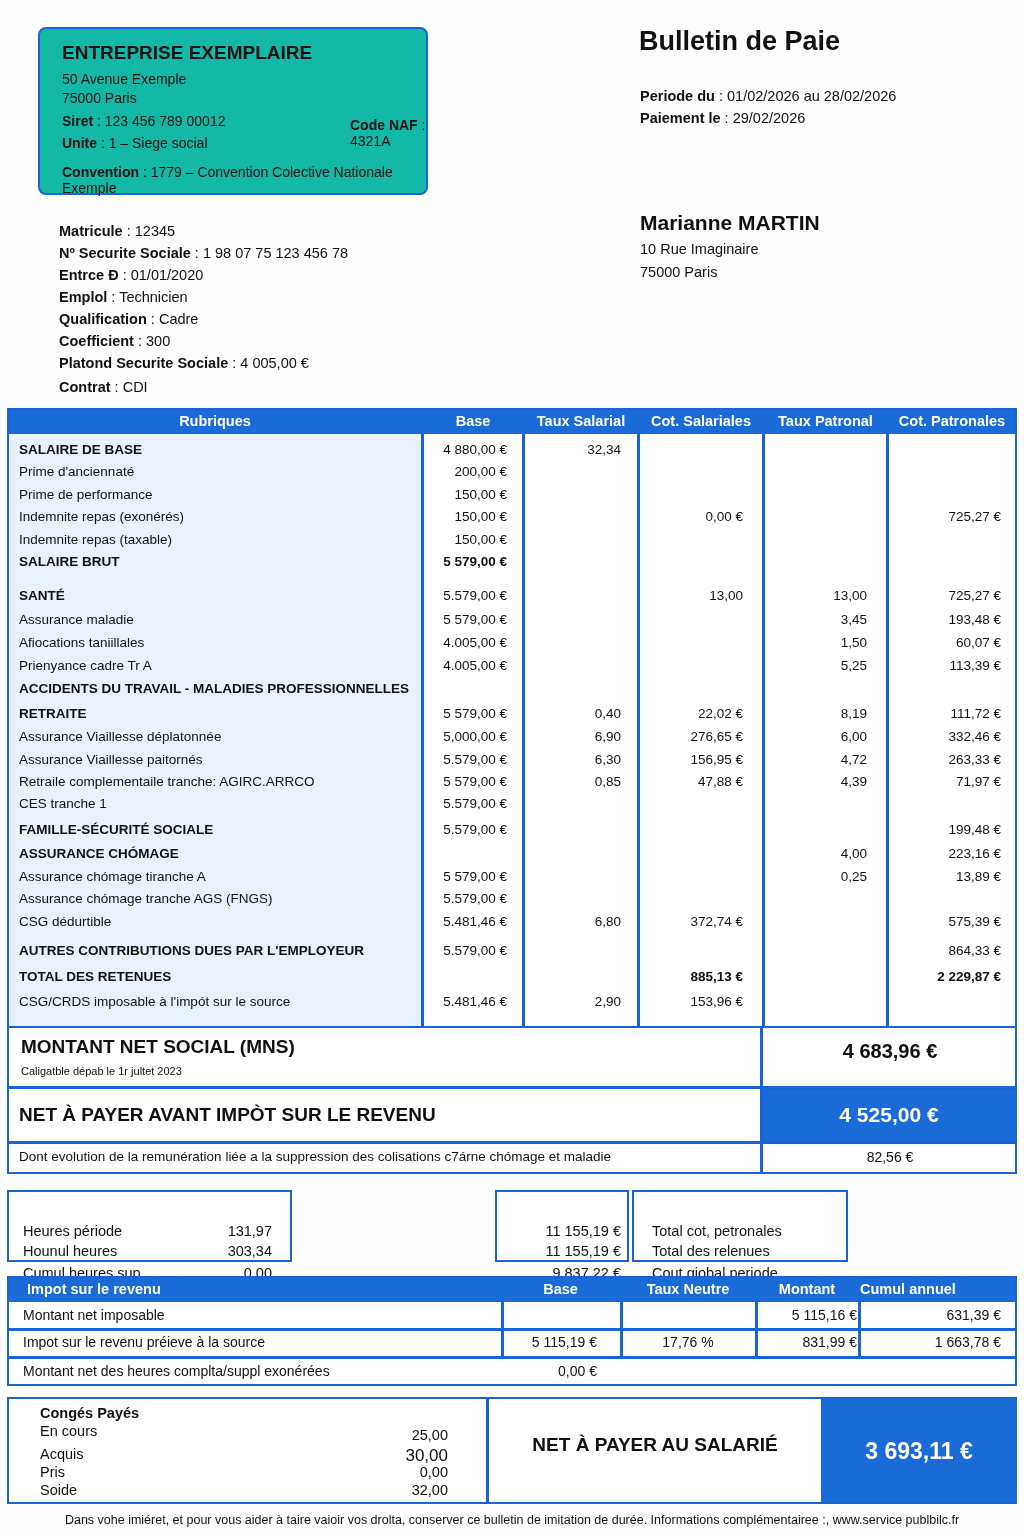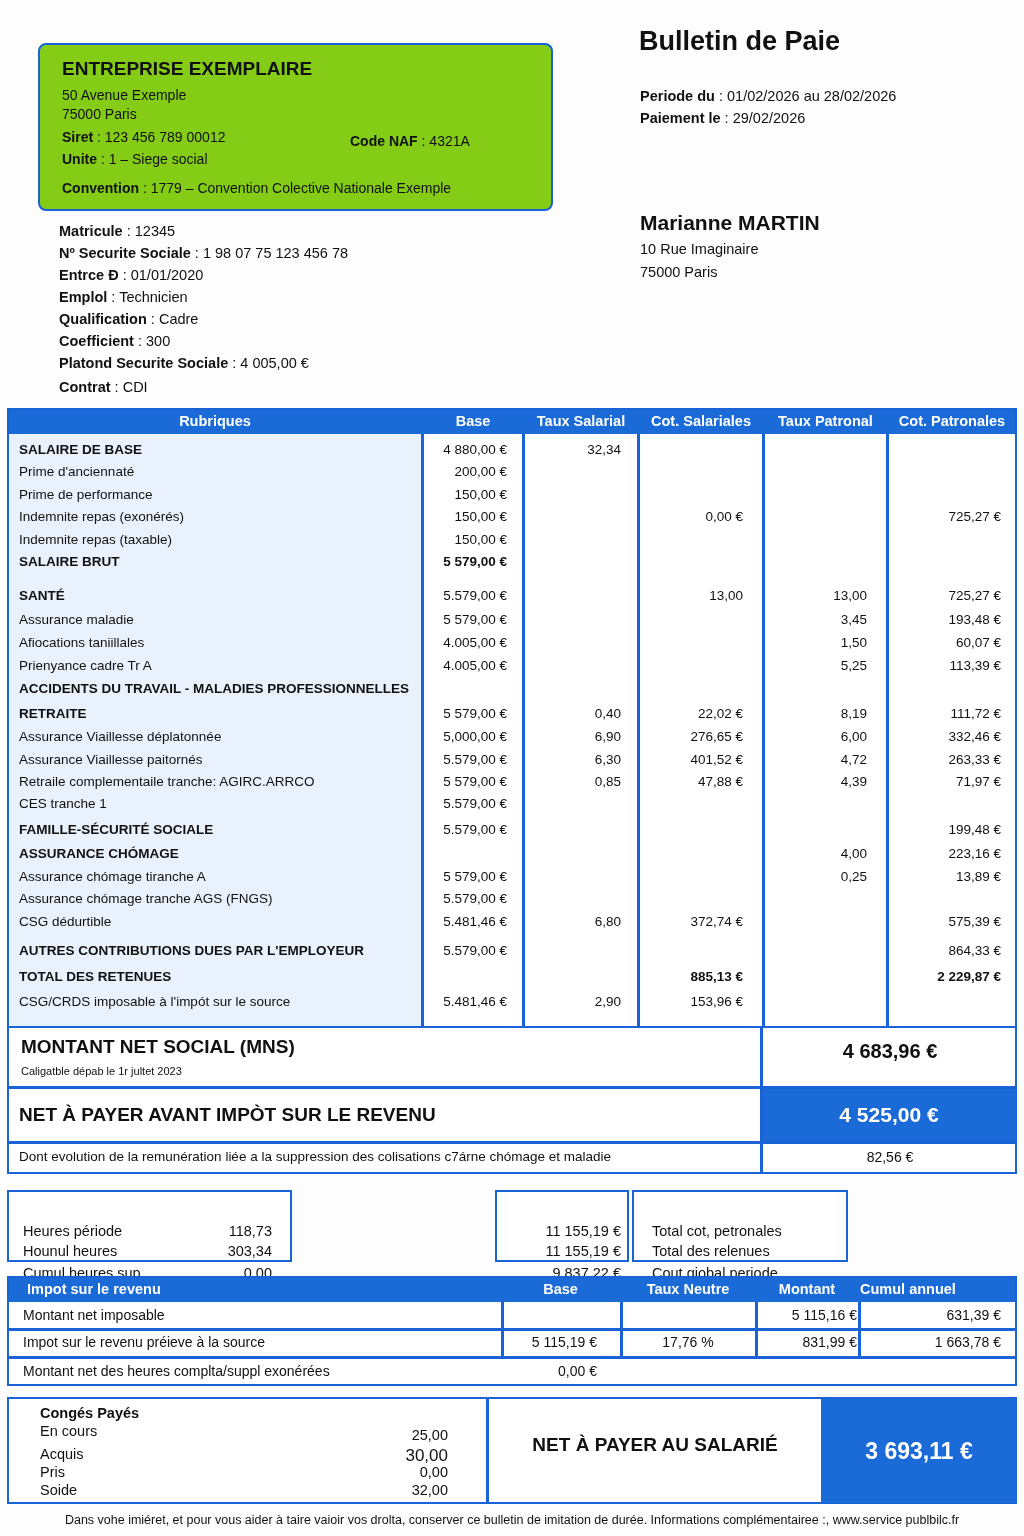--- a/index.html
+++ b/index.html
@@ -1,21 +1,21 @@
 <!DOCTYPE html>
 <html><head>
 <meta charset="utf-8">
 <style>
   * { box-sizing: border-box; margin: 0; padding: 0; }
   html, body { width: 1024px; height: 1536px; background: #fdfdfd; overflow: hidden; }
   body { font-family: "Liberation Sans", sans-serif; color: #111; position: relative; }
   .abs { position: absolute; }
 
   
-  .company-box { left: 38px; top: 27px; width: 515px; height: 168px; border: 2.5px solid #1a63d6; border-radius: 8px; background: #84cc16; margin-top: 16px; }
+  .company-box { left: 38px; top: 27px; width: 390px; height: 168px; border: 2.5px solid #1a63d6; border-radius: 8px; background: #14b8a6; }
   .company-name { position: absolute; left: 22px; top: 13px; font-size: 19px; font-weight: bold; }
   .company-line { position: absolute; left: 22px; font-size: 14px; }
   .b { font-weight: bold; }
 
   .doc-title { left: 639px; top: 26px; font-size: 27px; font-weight: bold; }
   .meta-line { left: 640px; font-size: 14.5px; }
 
   .emp-line { left: 59px; font-size: 14.5px; }
   .emp-name { left: 640px; top: 211px; font-size: 21px; font-weight: bold; }
   .emp-addr { left: 640px; font-size: 14.5px; }
@@ -201,21 +201,21 @@
         <div class="v base">5,000,00 €</div>
         <div class="v tsal">6,90</div>
         <div class="v csal">276,65 €</div>
         <div class="v tpat">6,00</div>
         <div class="v cpat">332,46 €</div>
       </div>
       <div class="row" style="top: 342px;">
         <div class="lbl">Assurance Viaillesse paitornés</div>
         <div class="v base">5.579,00 €</div>
         <div class="v tsal">6,30</div>
-        <div class="v csal">401,52 €</div>
+        <div class="v csal">156,95 €</div>
         <div class="v tpat">4,72</div>
         <div class="v cpat">263,33 €</div>
       </div>
       <div class="row" style="top: 364px;">
         <div class="lbl">Retraile complementaile tranche: AGIRC.ARRCO</div>
         <div class="v base">5 579,00 €</div>
         <div class="v tsal">0,85</div>
         <div class="v csal">47,88 €</div>
         <div class="v tpat">4,39</div>
         <div class="v cpat">71,97 €</div>
@@ -304,21 +304,21 @@
   <div style="position:absolute;left:754px;top:12px;width:254px;text-align:center;font-size:20px;font-weight:bold">4 683,96 €</div>
   <div style="position:absolute;left:10px;top:76px;font-size:19px;font-weight:bold">NET À PAYER AVANT IMPÒT SUR  LE REVENU</div>
   <div style="position:absolute;left:753.5px;top:60.5px;width:253px;height:52.5px;background:#1a6ad8;color:#fff;text-align:center;font-size:21px;font-weight:bold;line-height:52px">4 525,00 €</div>
   <div style="position:absolute;left:10px;top:121px;font-size:13.5px">Dont evolution de la remunération liée a la suppression des colisations c7árne chómage et maladie</div>
   <div style="position:absolute;left:754px;top:121px;width:254px;text-align:center;font-size:14px">82,56 €</div>
 </div>
 
 <div class="abs cumul-box">
   <div class="cb" style="left:0;width:285px">
     <div class="r" style="left:14px;top:5px">Heures période</div>
-    <div class="r" style="right:18px;top:5px">118,73</div>
+    <div class="r" style="right:18px;top:5px">131,97</div>
     <div class="r" style="left:14px;top:25px">Hounul heures</div>
     <div class="r" style="right:18px;top:25px">303,34</div>
     <div class="r" style="left:14px;top:47px">Cumul heures sup.</div>
     <div class="r" style="right:18px;top:47px">0,00</div>
   </div>
   <div class="cb" style="left:488px;width:134px">
     <div class="r" style="right:6px;top:5px">11 155,19 €</div>
     <div class="r" style="right:6px;top:25px">11 155,19 €</div>
     <div class="r" style="right:6px;top:47px">9 837,22 €</div>
   </div>

